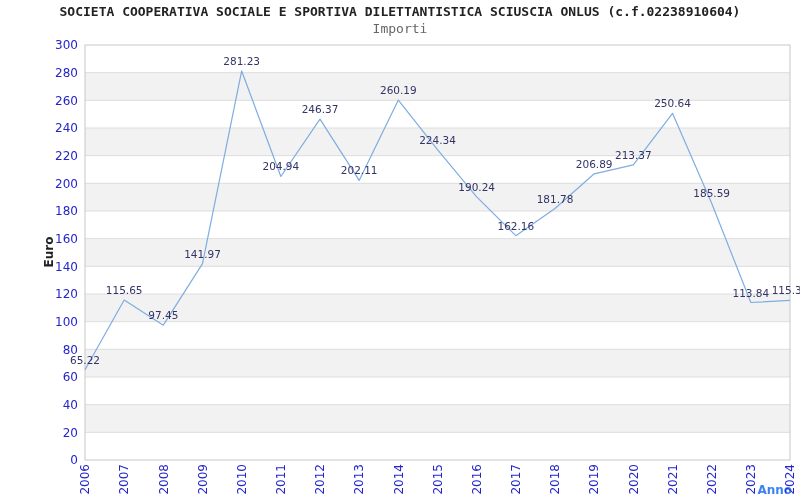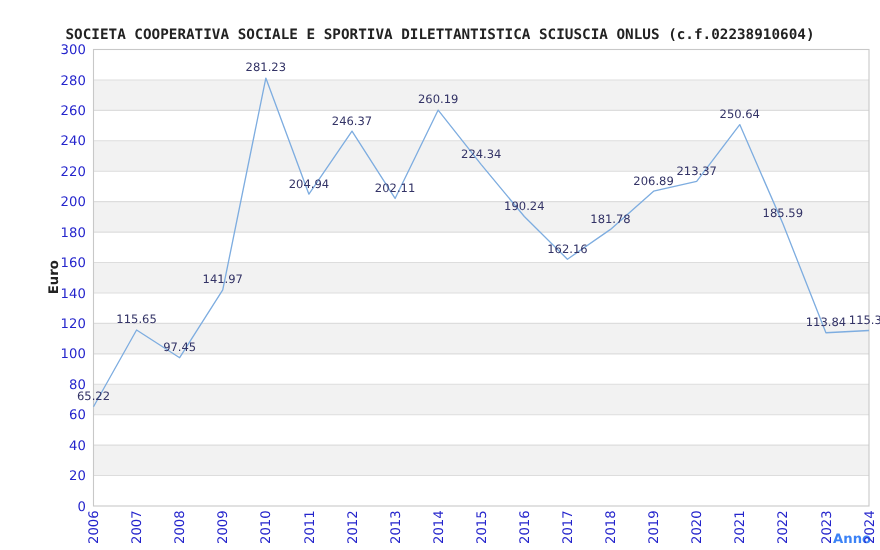--- a/index.html
+++ b/index.html
@@ -1,31 +1,32 @@
 <!DOCTYPE html>
 <html><head>
 <meta charset="utf-8">
 <style>
   html,body{margin:0;padding:0;background:#ffffff;}
   .canvas{position:relative;width:800px;height:500px;background:#fff;overflow:hidden;
           font-family:"DejaVu Sans",sans-serif;}
   .title{position:absolute;left:0;top:4px;width:100%;text-align:center;
-         font-family:"DejaVu Sans Mono",monospace;font-size:13px;font-weight:bold;margin-top:20px;}
+         font-family:"DejaVu Sans Mono",monospace;font-size:13px;font-weight:bold;}
   .subtitle{position:absolute;left:0;top:21px;width:100%;text-align:center;
             font-family:"DejaVu Sans Mono",monospace;font-size:13px;}
   .ylabel{position:absolute;left:49px;top:252px;transform:translate(-50%,-50%) rotate(-90deg);
           font-size:12px;font-weight:bold;white-space:nowrap;}
   .xlabel{position:absolute;top:483px;right:8px;font-size:12px;font-weight:bold;}
   svg.plot{position:absolute;left:0;top:0;}
 </style>
 </head>
 <body>
 
 <div class="canvas">
   <div class="title" style="color: rgb(34, 34, 34);">SOCIETA COOPERATIVA SOCIALE E SPORTIVA DILETTANTISTICA SCIUSCIA ONLUS (c.f.02238910604)</div>
+  <div class="subtitle" style="color: rgb(102, 102, 102);">Importi</div>
   <div class="ylabel" style="color: rgb(34, 34, 34);">Euro</div>
   <div class="xlabel" style="color: #3b82f6;">Anno</div>
   <svg class="plot" id="plot" width="800" height="500">
       <rect x="85" y="404.6666666666667" width="705" height="27.66666666666663" fill="#f2f2f2"></rect>
       <rect x="85" y="349.3333333333333" width="705" height="27.666666666666686" fill="#f2f2f2"></rect>
       <rect x="85" y="294" width="705" height="27.66666666666663" fill="#f2f2f2"></rect>
       <rect x="85" y="238.66666666666666" width="705" height="27.666666666666714" fill="#f2f2f2"></rect>
       <rect x="85" y="183.33333333333331" width="705" height="27.666666666666686" fill="#f2f2f2"></rect>
       <rect x="85" y="128" width="705" height="27.666666666666686" fill="#f2f2f2"></rect>
       <rect x="85" y="72.66666666666669" width="705" height="27.66666666666663" fill="#f2f2f2"></rect>

